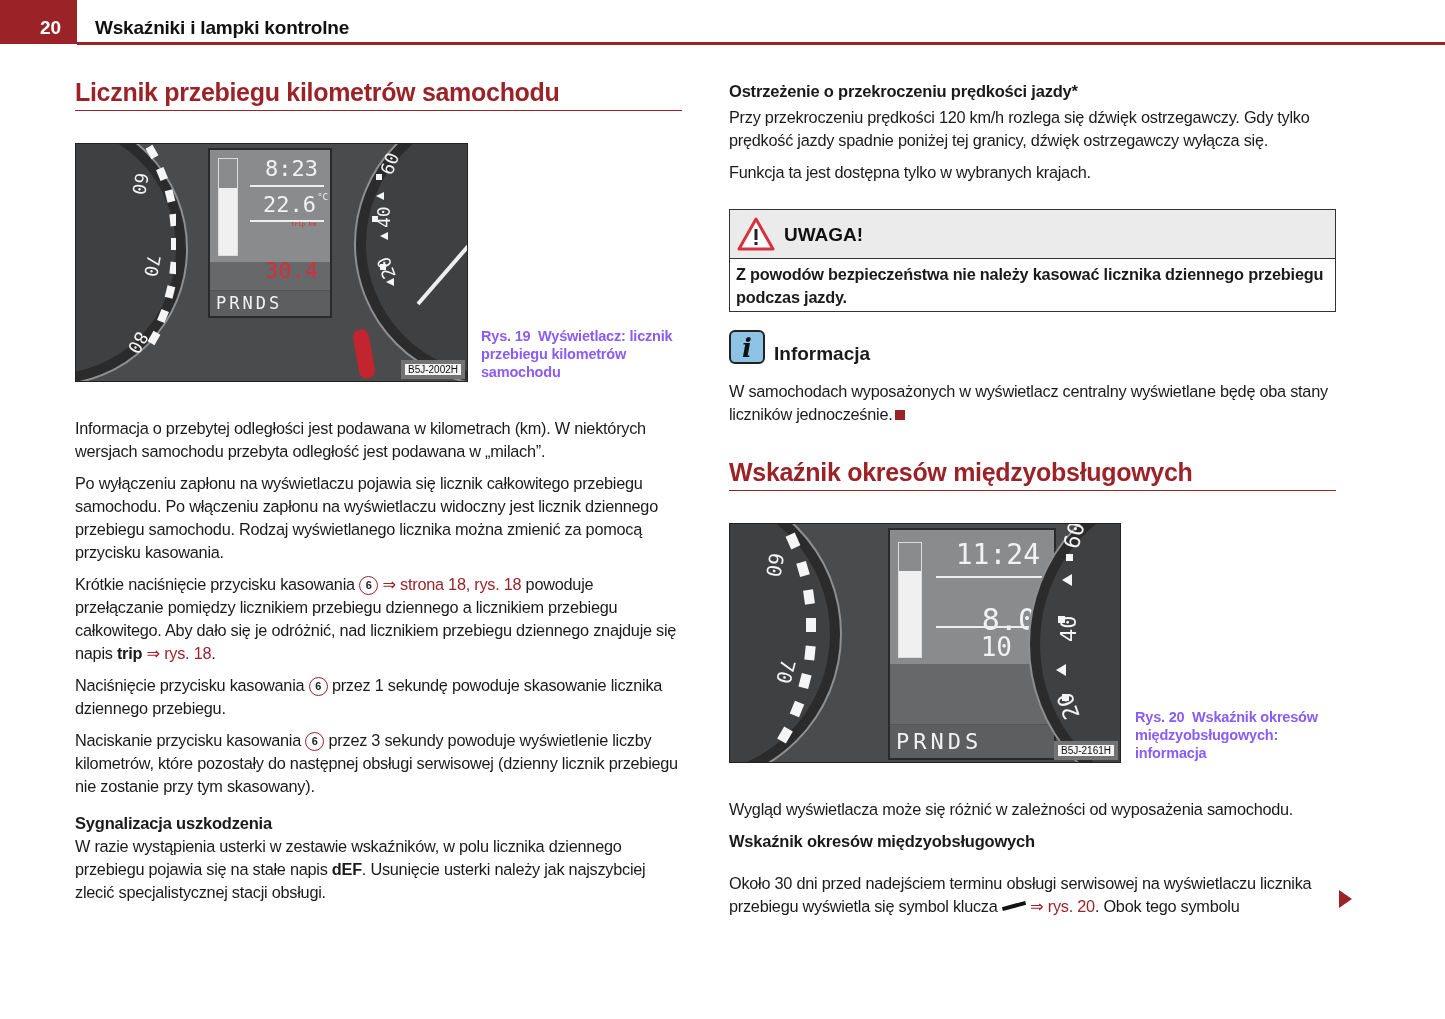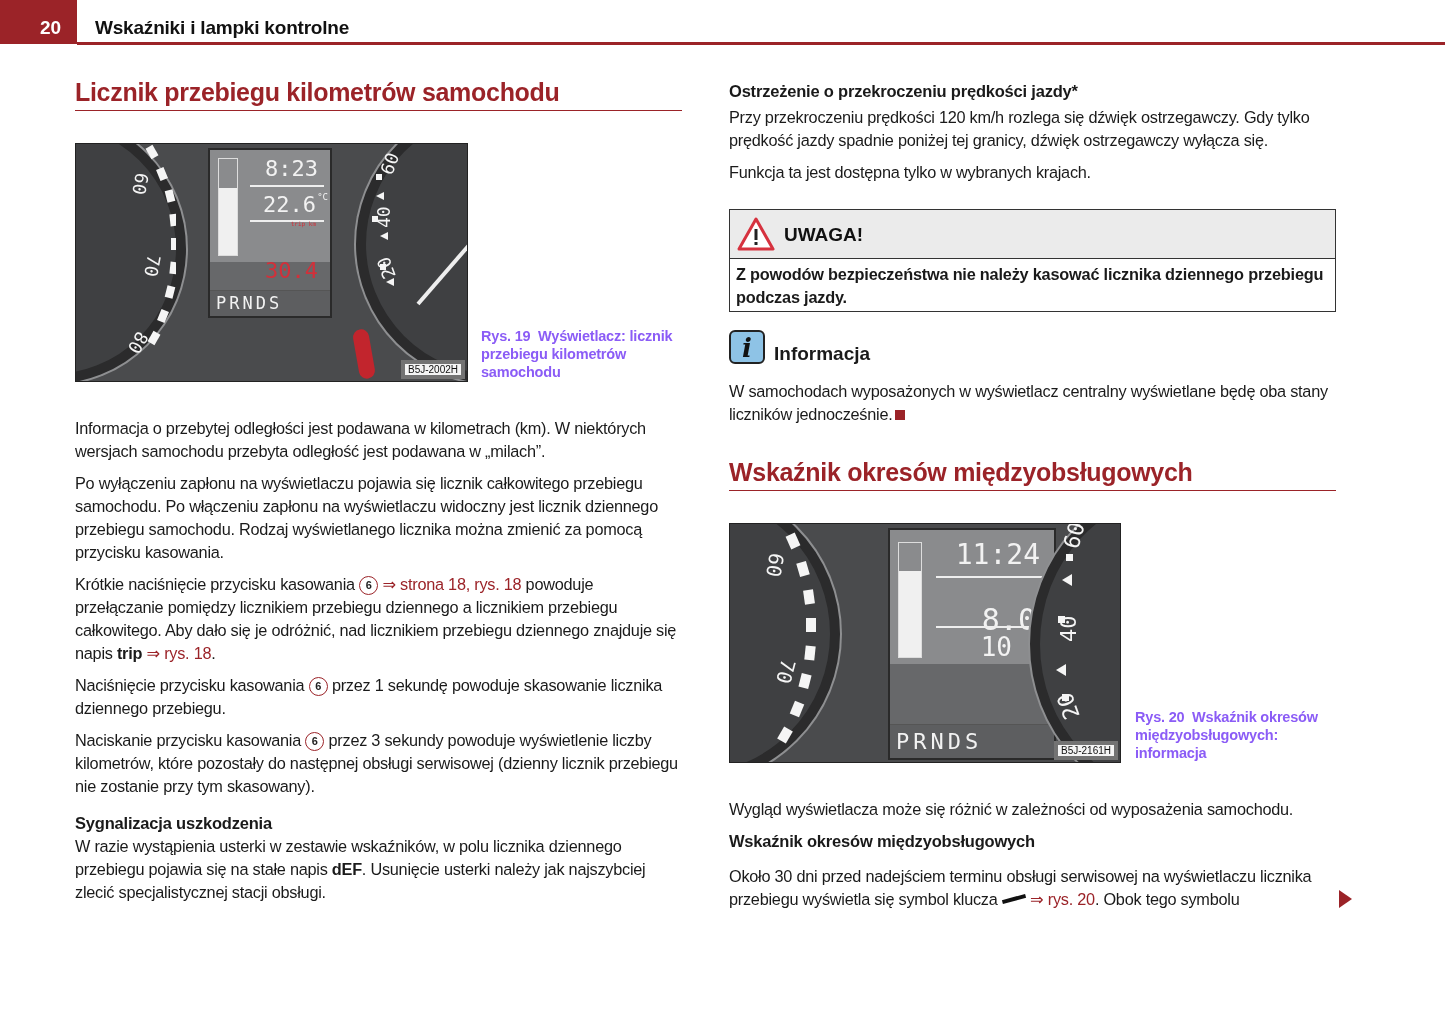--- a/index.html
+++ b/index.html
@@ -206,18 +206,18 @@
   </div>
   <div class="fig-code">B5J-2161H</div>
 </div>
 <div class="cap" style="left:1135px; top:708px; width:200px;">
   <span>Rys. 20</span>&nbsp;&nbsp;<span>Wskaźnik okresów międzyobsługowych: informacja</span>
 </div>
 
 <div class="col colR" style="top:798px;">
   <p class="body" style="">Wygląd wyświetlacza może się różnić w zależności od wyposażenia samochodu.</p>
   <h3 class="sub">Wskaźnik okresów międzyobsługowych</h3>
-  <p class="body" style="margin-top:12px;">
+  <p class="body" style="margin-top:19px;">
     <span>Około 30 dni przed nadejściem terminu obsługi serwisowej na wyświetlaczu licznika przebiegu wyświetla się symbol klucza </span><span style="display:inline-block;width:24px;height:4px;background:#111;transform:rotate(-15deg);vertical-align:4px;"></span><span class="ref"> ⇒ rys. 20</span><span>. Obok tego symbolu</span>
   </p>
 </div>
 
 <div class="next-arrow"></div>
 
 </body></html>

